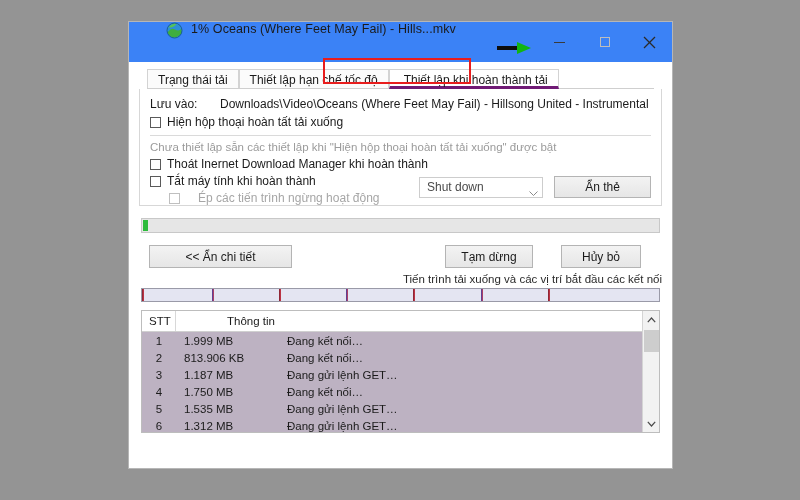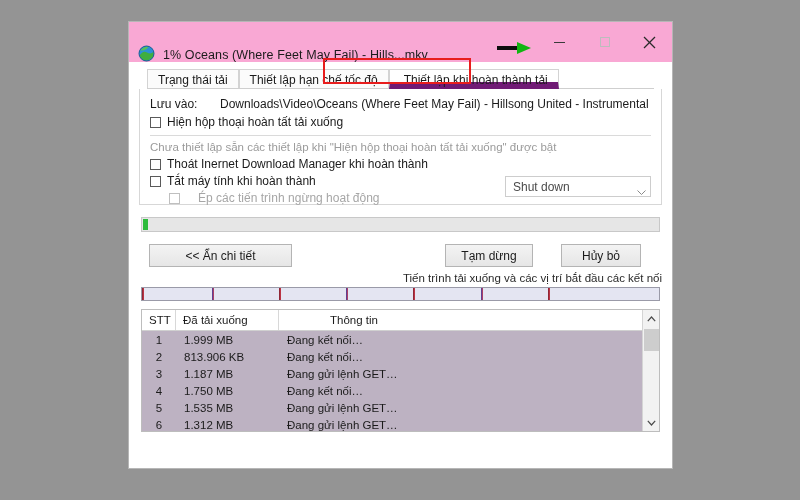--- a/index.html
+++ b/index.html
@@ -30,24 +30,25 @@
     border: 1px solid #b6b6b6;
     box-sizing: border-box;
     display: flex;
     flex-direction: column;
   }
 
   
   .titlebar {
     height: 40px;
     min-height: 40px;
-    background: #f9a8d4;
-    display: flex;
-    align-items: flex-end;
-    position: relative;
+    background: #3b82f6;
+    display: flex;
+    align-items: flex-start;
+    position: relative;
+    padding-left: 28px;
   }
   .app-icon {
     width: 17px;
     height: 17px;
     margin-left: 9px;
     margin-right: 8px;
     flex: 0 0 auto;
     position: relative;
   }
   .title-text {
@@ -110,21 +111,21 @@
     border-right: 1px solid #d3d3d3;
     border-top: 1px solid #d3d3d3;
     background: #fbfbfb;
     height: 19px;
     box-sizing: border-box;
     line-height: 13px;
   }
   .tab:first-child { border-left: 1px solid #d3d3d3; }
   .tab.active {
     background: #ffffff;
-    border-bottom: 7px solid #701a75;
+    border-bottom: 3px solid #701a75;
     position: relative;
     z-index: 2;
     margin-bottom: -1px;
     height: 20px;
     padding-left: 14px;
   }
   .tab-highlight {
     position: absolute;
     left: 176px;
     top: -4px;
@@ -194,21 +195,21 @@
   }
 
   .combo-row {
     display: flex;
     align-items: center;
     margin-top: -32px;
     justify-content: flex-end;
     gap: 11px;
   }
   .combo {
-    width: 146px;
+    width: 124px;
     height: 21px;
     border: 1px solid #cdcdcd;
     background: #ffffff;
     display: flex;
     align-items: center;
     padding: 0 4px 0 7px;
     box-sizing: border-box;
     font-size: 12px;
     color: #4a4a4a;
     justify-content: space-between;
@@ -439,20 +440,21 @@
 
         <div class="combo-row">
           <div class="combo">
             <span>Shut down</span>
             <span class="chev">
               <svg width="9" height="5" viewBox="0 0 9 5">
                 <polyline points="0.5,0.5 4.5,4.5 8.5,0.5" fill="none" stroke="#8a8a8a" stroke-width="1"></polyline>
               </svg>
             </span>
           </div>
+          <div class="btn btn-anthe">Ẩn thẻ</div>
         </div>
 
       </div>
 
       <div class="progress-wrap">
         <div class="progress-fill" id="progress-fill" style="width: 1%; background: rgb(44, 187, 59);"></div>
       </div>
 
       <div class="btn-row">
         <div class="btn btn-detail">&lt;&lt; Ẩn chi tiết</div>
@@ -469,21 +471,20 @@
           <div class="seg-tick" style="left: 39.5%; background: linear-gradient(90deg, rgb(59, 63, 168), rgb(208, 64, 79));"></div>
           <div class="seg-tick" style="left: 52.5%; background: linear-gradient(90deg, rgb(123, 32, 48), rgb(207, 58, 74));"></div>
           <div class="seg-tick" style="left: 65.5%; background: linear-gradient(90deg, rgb(59, 63, 168), rgb(208, 64, 79));"></div>
           <div class="seg-tick" style="left: 78.5%; background: linear-gradient(90deg, rgb(123, 32, 48), rgb(207, 58, 74));"></div>
         </div>
 
       <div class="table-wrap">
         <div class="tbl">
           <div class="thead">
             <div class="th c0">STT</div>
-            <div class="th c1">Đã tải xuống</div>
             <div class="th c2">Thông tin</div>
           </div>
           <div class="tbody" id="tbody" style="background: rgb(189, 178, 194);">
               <div class="tr">
                 <div class="td c0">1</div>
                 <div class="td c1">1.999  MB</div>
                 <div class="td c2">Đang kết nối…</div>
               </div>
               <div class="tr">
                 <div class="td c0">2</div>

